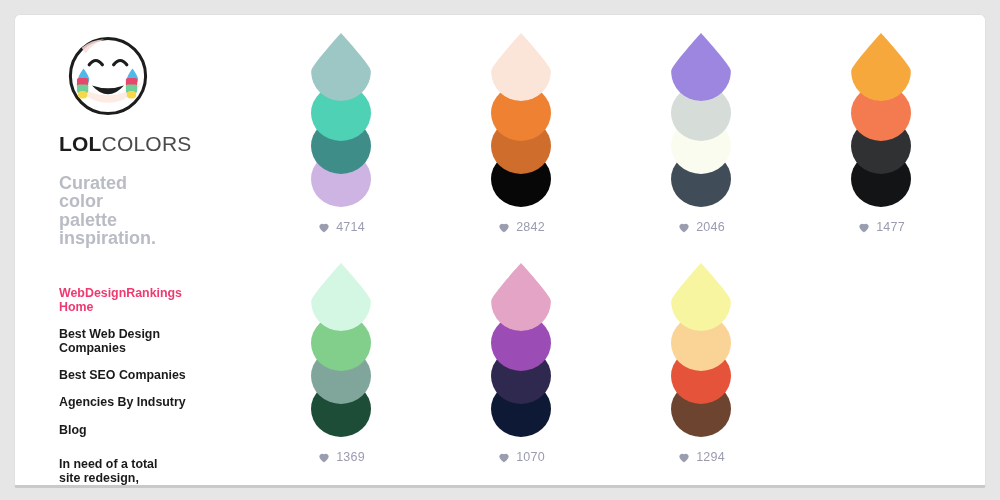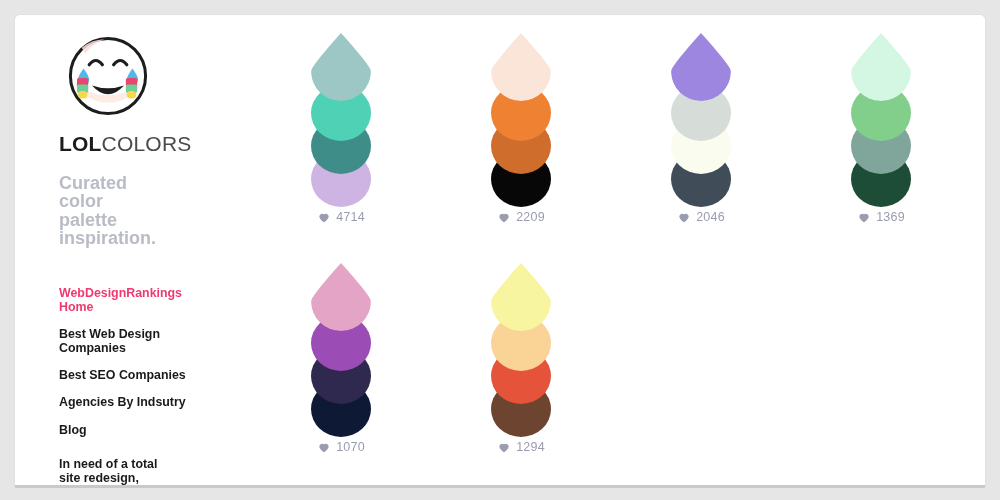--- a/index.html
+++ b/index.html
@@ -132,21 +132,21 @@
     height: 68px;
   }
   .swatch.s1 { top: 52px; }
   .swatch.s2 { top: 85px; }
   .swatch.s3 { top: 118px; }
 
   .likes {
     display: flex;
     align-items: center;
     gap: 5px;
-    margin-top: 22px;
+    margin-top: 32px;
     font-size: 12.5px;
     color: #9a9cb0;
     font-weight: normal;
   }
   .heart-icon { display: block; }
   .like-count { line-height: 1; letter-spacing: 0.2px; }
 </style>
 </head>
 <body>
 
@@ -212,39 +212,53 @@
           <div class="swatches">
             <div class="swatch s3" style="background: rgb(7, 7, 7);"></div>
             <div class="swatch s2" style="background: rgb(207, 109, 44);"></div>
             <div class="swatch s1" style="background: rgb(239, 129, 51);"></div>
             <div class="swatch s0" style="background: rgb(251, 229, 216);"></div>
           </div>
           <div class="likes">
             <svg viewBox="0 0 24 24" width="14" height="14" class="heart-icon">
               <path d="M12 21s-8-5.1-8-10.3A4.9 4.9 0 0 1 12 7.4 4.9 4.9 0 0 1 20 10.7C20 15.9 12 21 12 21z" fill="#9a9cb0"></path>
             </svg>
-            <span class="like-count">2209</span>
+            <span class="like-count">2842</span>
           </div>
         </div>
         <div class="palette">
           <div class="swatches">
             <div class="swatch s3" style="background: rgb(65, 76, 89);"></div>
             <div class="swatch s2" style="background: rgb(251, 252, 240);"></div>
             <div class="swatch s1" style="background: rgb(214, 220, 215);"></div>
             <div class="swatch s0" style="background: rgb(157, 134, 224);"></div>
           </div>
           <div class="likes">
             <svg viewBox="0 0 24 24" width="14" height="14" class="heart-icon">
               <path d="M12 21s-8-5.1-8-10.3A4.9 4.9 0 0 1 12 7.4 4.9 4.9 0 0 1 20 10.7C20 15.9 12 21 12 21z" fill="#9a9cb0"></path>
             </svg>
             <span class="like-count">2046</span>
           </div>
         </div>
         <div class="palette">
           <div class="swatches">
+            <div class="swatch s3" style="background: rgb(19, 20, 22);"></div>
+            <div class="swatch s2" style="background: rgb(47, 49, 51);"></div>
+            <div class="swatch s1" style="background: rgb(244, 123, 79);"></div>
+            <div class="swatch s0" style="background: rgb(247, 168, 61);"></div>
+          </div>
+          <div class="likes">
+            <svg viewBox="0 0 24 24" width="14" height="14" class="heart-icon">
+              <path d="M12 21s-8-5.1-8-10.3A4.9 4.9 0 0 1 12 7.4 4.9 4.9 0 0 1 20 10.7C20 15.9 12 21 12 21z" fill="#9a9cb0"></path>
+            </svg>
+            <span class="like-count">1477</span>
+          </div>
+        </div>
+        <div class="palette">
+          <div class="swatches">
             <div class="swatch s3" style="background: rgb(29, 77, 54);"></div>
             <div class="swatch s2" style="background: rgb(128, 166, 156);"></div>
             <div class="swatch s1" style="background: rgb(130, 207, 140);"></div>
             <div class="swatch s0" style="background: rgb(212, 247, 228);"></div>
           </div>
           <div class="likes">
             <svg viewBox="0 0 24 24" width="14" height="14" class="heart-icon">
               <path d="M12 21s-8-5.1-8-10.3A4.9 4.9 0 0 1 12 7.4 4.9 4.9 0 0 1 20 10.7C20 15.9 12 21 12 21z" fill="#9a9cb0"></path>
             </svg>
             <span class="like-count">1369</span>

